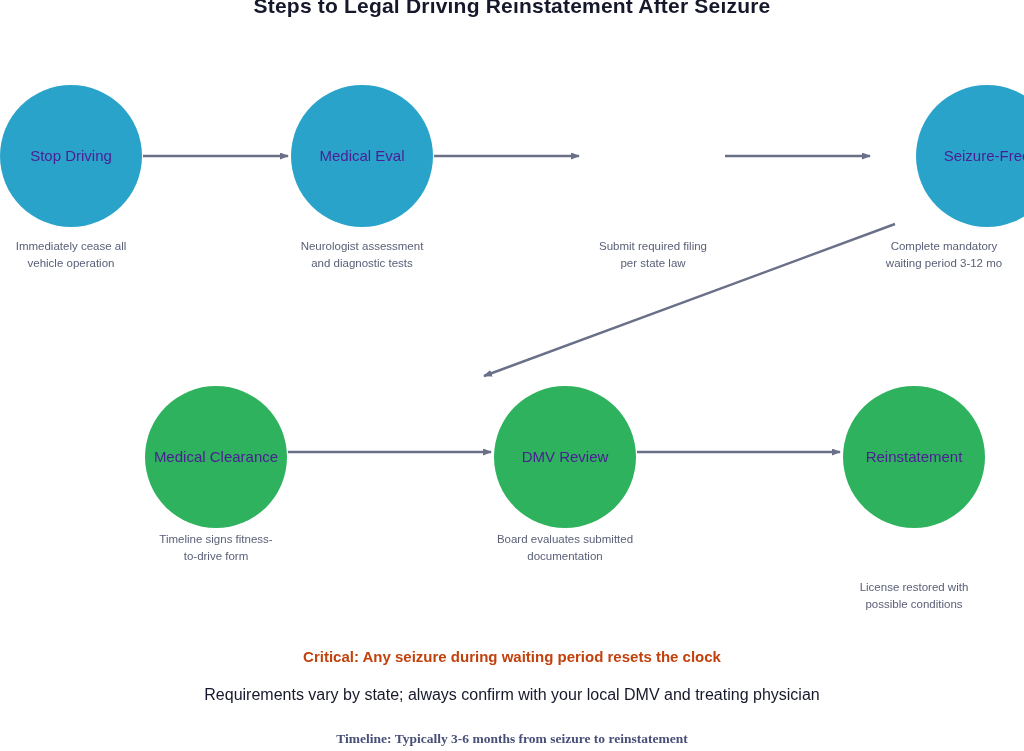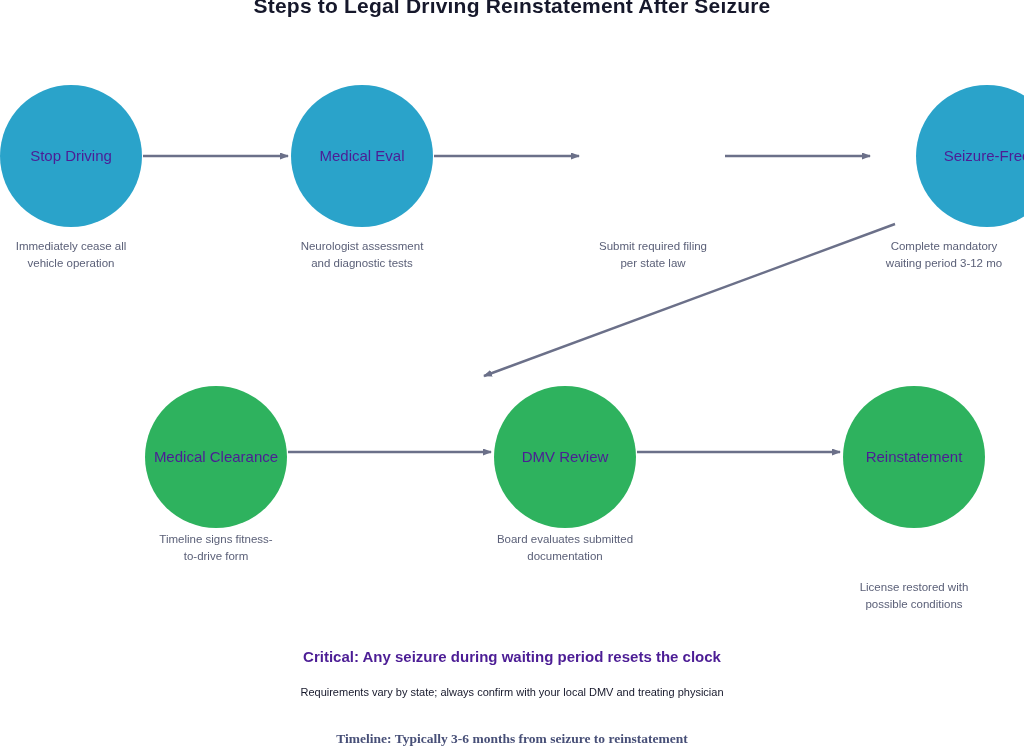--- a/index.html
+++ b/index.html
@@ -59,25 +59,25 @@
     position: absolute;
     width: 1024px;
     left: 0;
     text-align: center;
     white-space: nowrap;
   }
   #note-critical {
     top: 648px;
     font-size: 15px;
     font-weight: bold;
-    color: #4c1d95;
+    color: #c2410c;
   }
   #note-detail {
     top: 686px;
-    font-size: 11px;
+    font-size: 16px;
     color: #16182b;
   }
   #note-timeline {
     top: 731px;
     font-size: 13.5px;
     font-weight: bold;
     color: #474f77;
     font-family: Liberation Serif, serif;
   }
 </style>

